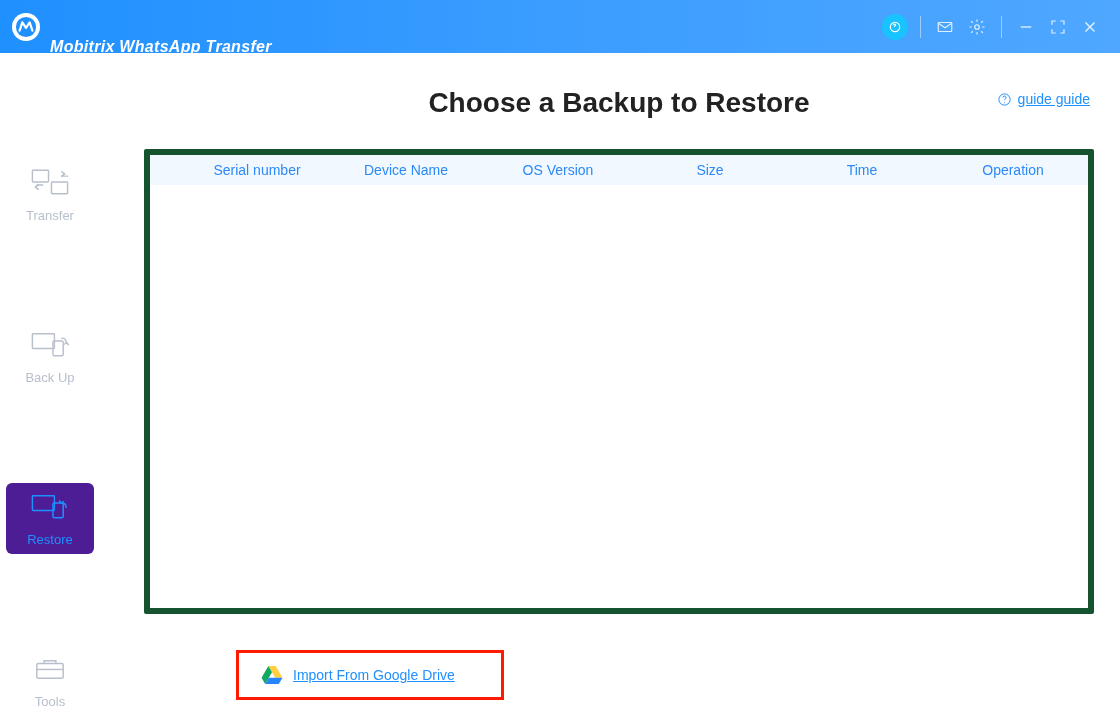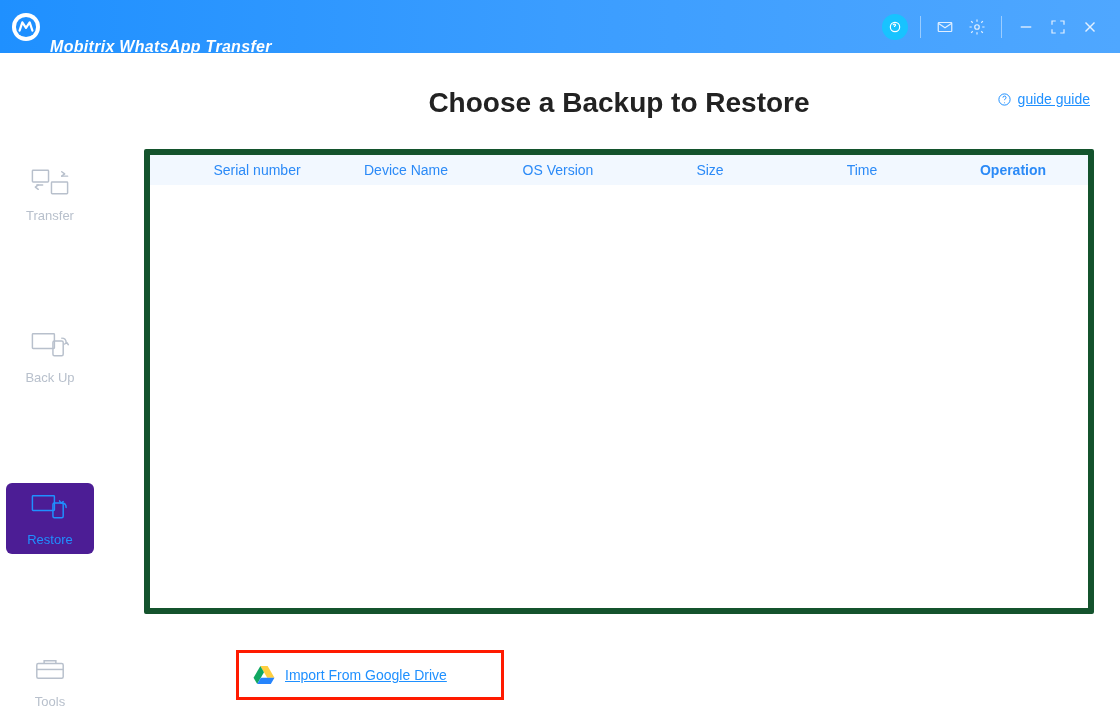--- a/index.html
+++ b/index.html
@@ -62,27 +62,27 @@
     height: 30px; background:#f2f8ff; display:flex; align-items:center;
     color:#2b8af7; font-size:14px; font-weight:500;
   }
   .thead .th { text-align:center; }
   .th-checkbox { width: 34px; }
   .th-sn     { width: 146px; }
   .th-dev    { width: 152px; }
   .th-os     { width: 152px; }
   .th-size   { width: 152px; }
   .th-time   { width: 152px; }
-  .th-op     { flex:1;font-weight:bold; }
+  .th-op     { flex:1; }
   
   .footer-link-box {
     position:absolute; left:136px; bottom:16px;
     width: 268px; height: 50px;
     border:3px solid #ff1a00;
-    display:flex; align-items:center; gap:10px; padding-left:14px;
+    display:flex; align-items:center; gap:10px; padding-left:22px;
   }
   .gdrive-icon { width:22px; height:20px; }
   .footer-link-box a {
     color:#1f90ff; font-size:14px; text-decoration:underline; cursor:pointer;
   }
 </style>
 </head>
 <body>
 
 <div class="titlebar">

